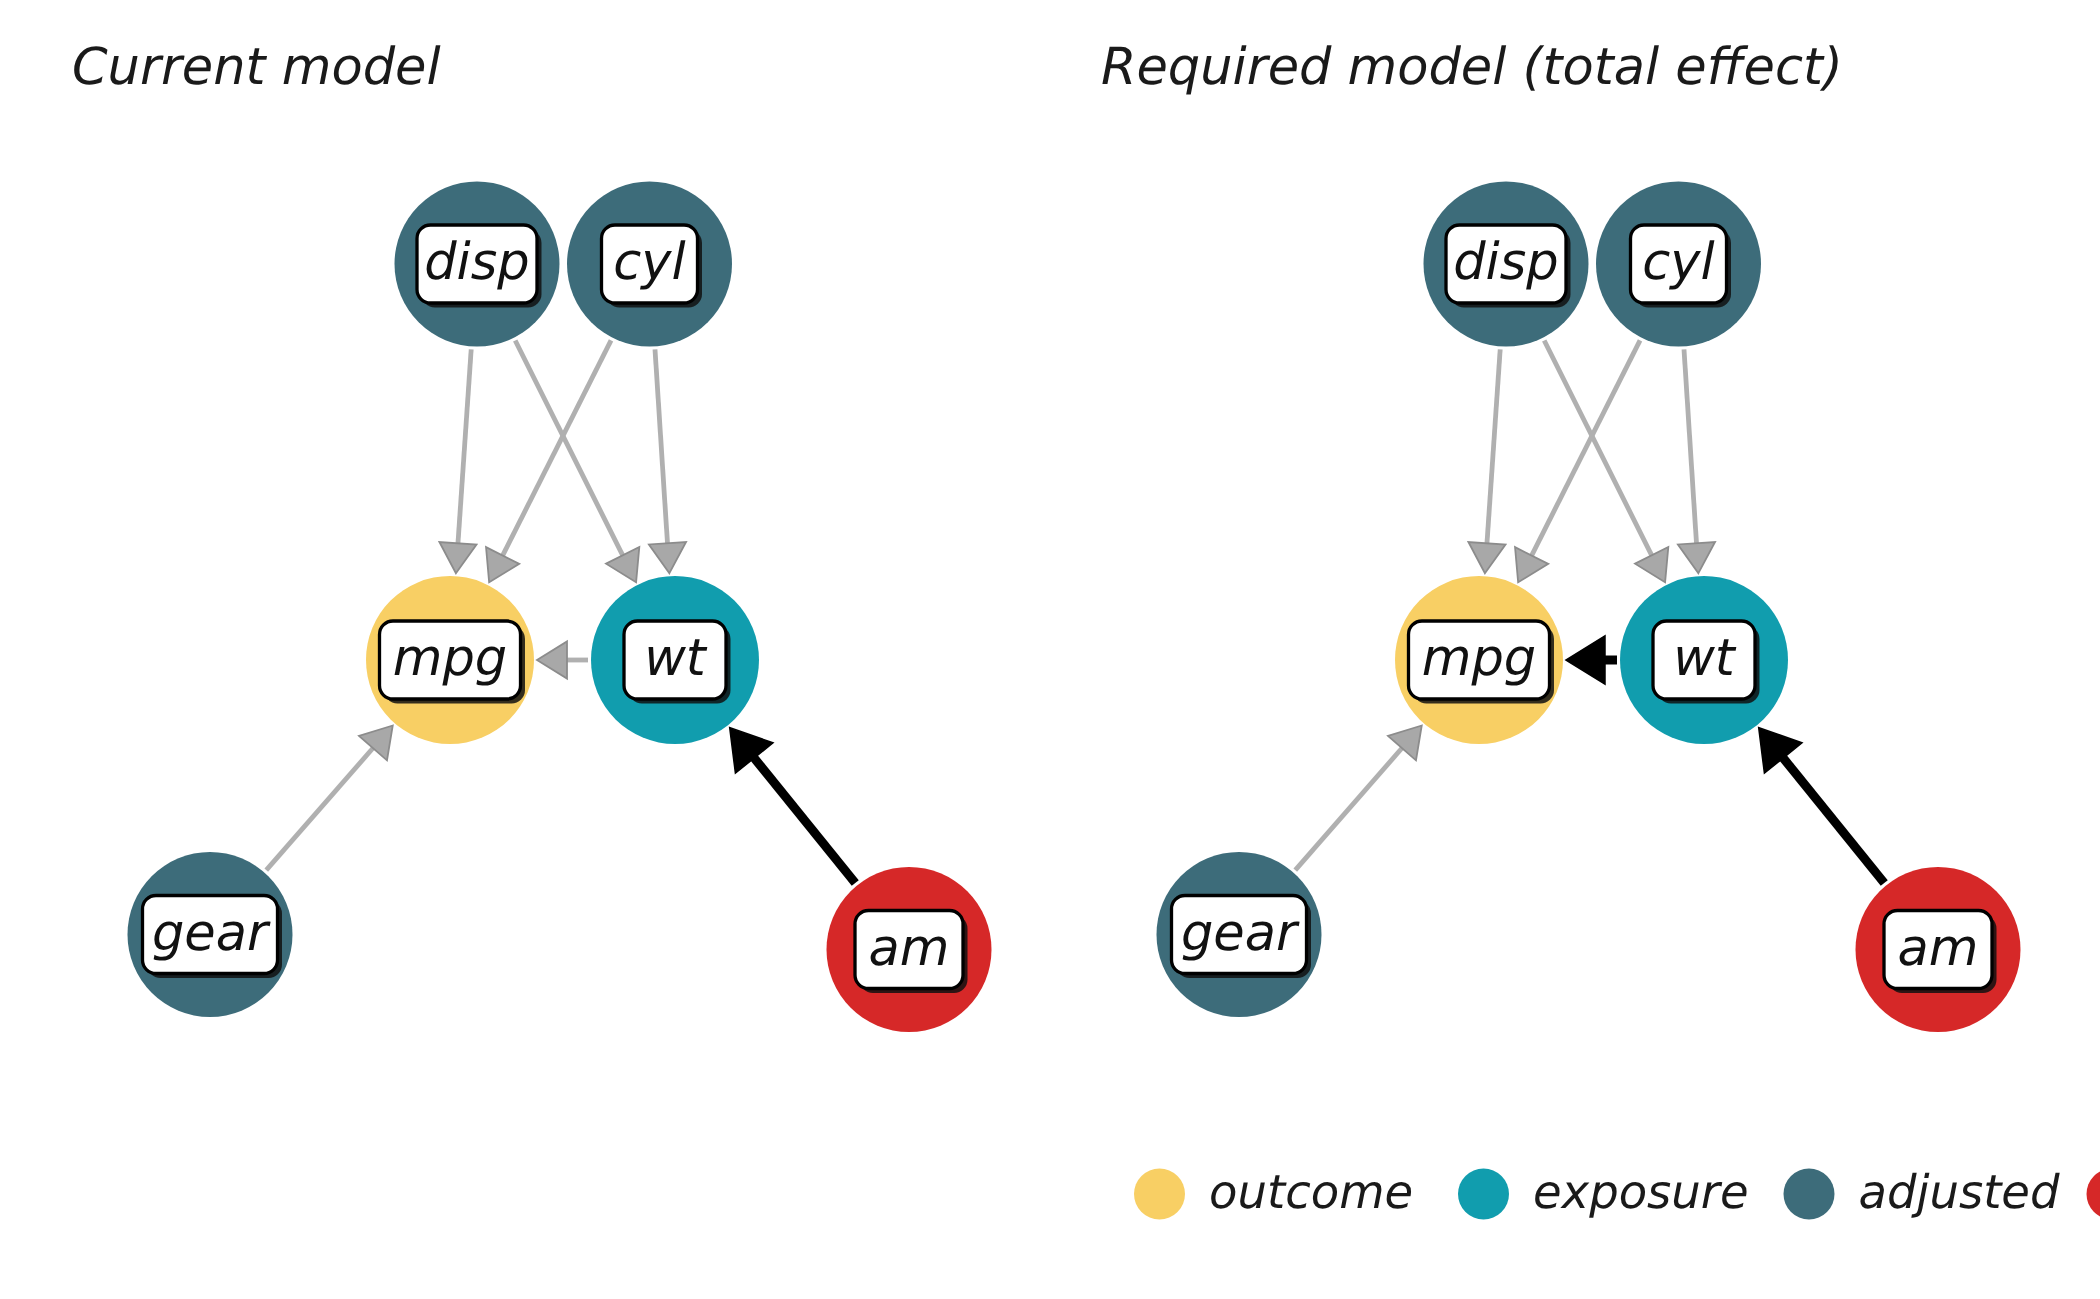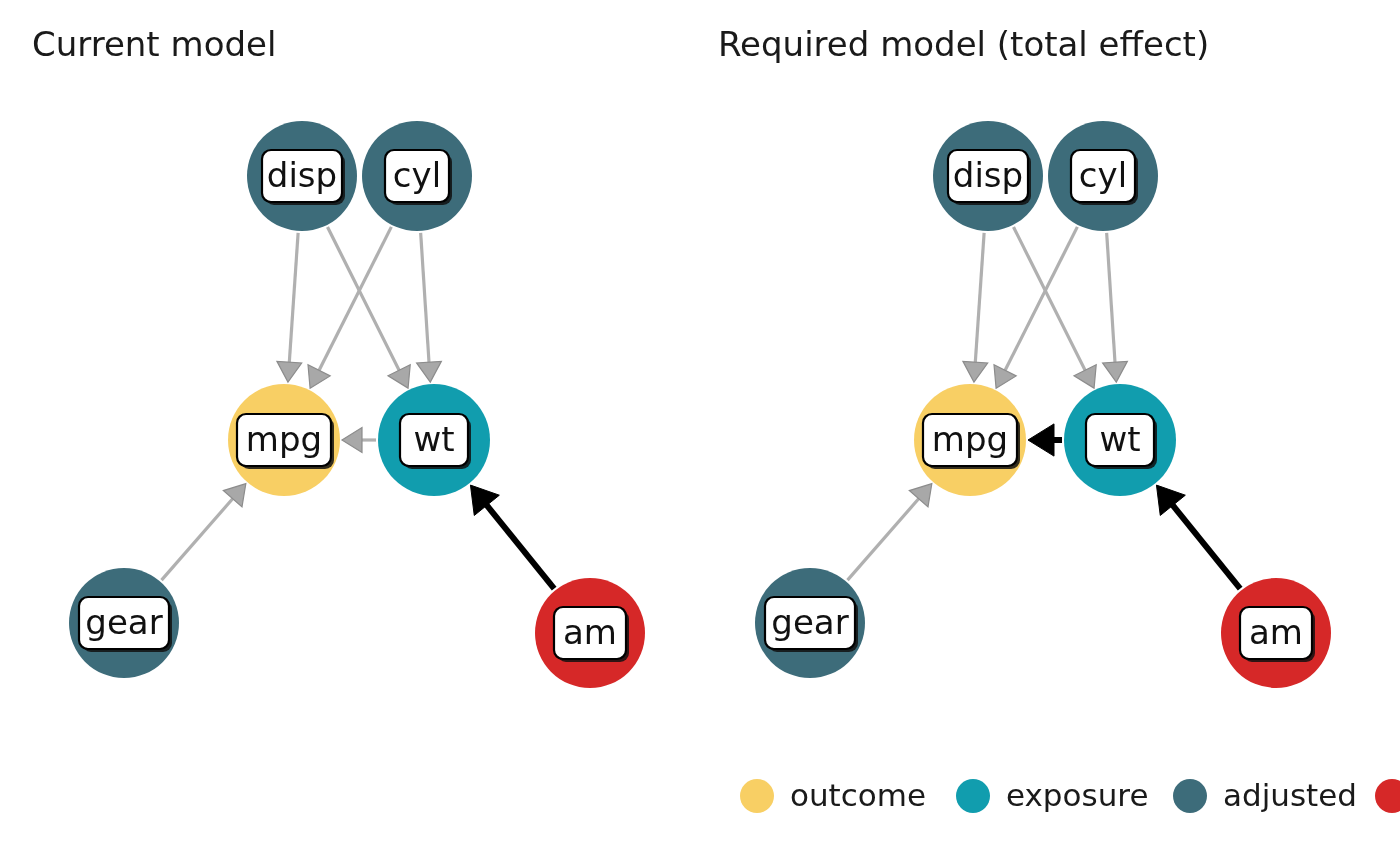--- a/index.html
+++ b/index.html
@@ -10,24 +10,25 @@
   }
   body {
     width: 1400px;
     height: 866px;
     overflow: hidden;
     font-family: "DejaVu Sans", "Liberation Sans", sans-serif;
     position: relative;
   }
   #stage {
     position: absolute;
-    left: 0;
+    left: 16px;
     top: 0;
     width: 1160px;
     height: 866px;
+    font-style: italic;
   }
   svg.dag-canvas {
     position: absolute;
     left: 0;
     top: 0;
     width: 1400px;
     height: 866px;
     display: block;
   }
   .panel-title {

